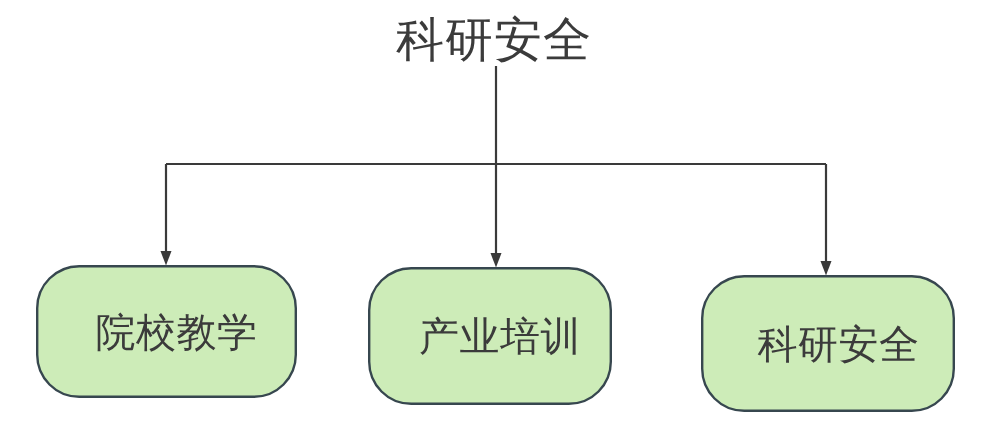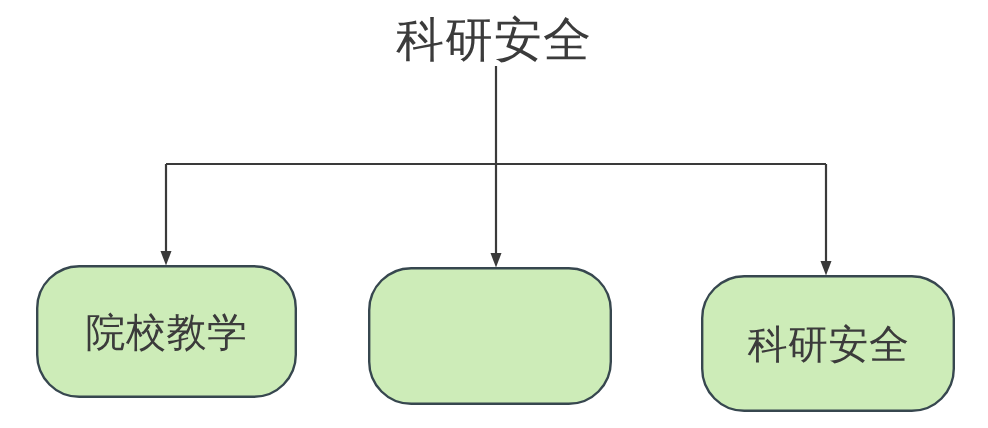--- a/index.html
+++ b/index.html
@@ -31,20 +31,21 @@
     display: flex;
     align-items: center;
     justify-content: center;
     font-family: "DejaVu Sans", "Liberation Sans", sans-serif;
     font-size: 40px;
     line-height: 1;
     color: #3b3b3b;
     letter-spacing: 0.5px;
     white-space: nowrap;
     pointer-events: none;
+    padding-left: 10px;
   }
   .root-label {
     position: absolute;
     left: 0;
     top: 14px;
     width: 988px;
     text-align: center;
     font-family: "DejaVu Sans", "Liberation Sans", sans-serif;
     font-size: 48px;
     line-height: 1.08;
@@ -82,20 +83,21 @@
       <rect x="37.2" y="266.2" width="258.6" height="130.6" rx="42" ry="42" fill="#cdecb8" stroke="#37474f" stroke-width="2.4"></rect>
       <rect x="369.2" y="268.2" width="241.6" height="135.6" rx="42" ry="42" fill="#cdecb8" stroke="#37474f" stroke-width="2.4"></rect>
       <rect x="702.2" y="276.2" width="251.6" height="134.6" rx="42" ry="42" fill="#cdecb8" stroke="#37474f" stroke-width="2.4"></rect>
     </g>
   </svg>
 
   <div class="root-label">科研安全</div>
 
   <div class="node-label" style="left:36px; top:265px; width:261px; height:133px;">院校教学</div>
 
+  <div class="node-label" style="left:368px; top:267px; width:244px; height:138px;">产业培训</div>
 
   <div class="node-label" style="left:701px; top:275px; width:255px; height:137px;">科研安全</div>
 
   <div class="node-box-hit" style="left:36px; top:265px; width:261px; height:133px;"></div>
   <div class="node-box-hit" style="left:368px; top:267px; width:244px; height:138px;"></div>
   <div class="node-box-hit" style="left:701px; top:275px; width:254px; height:137px;"></div>
 
 </div>
 
 </body></html>

